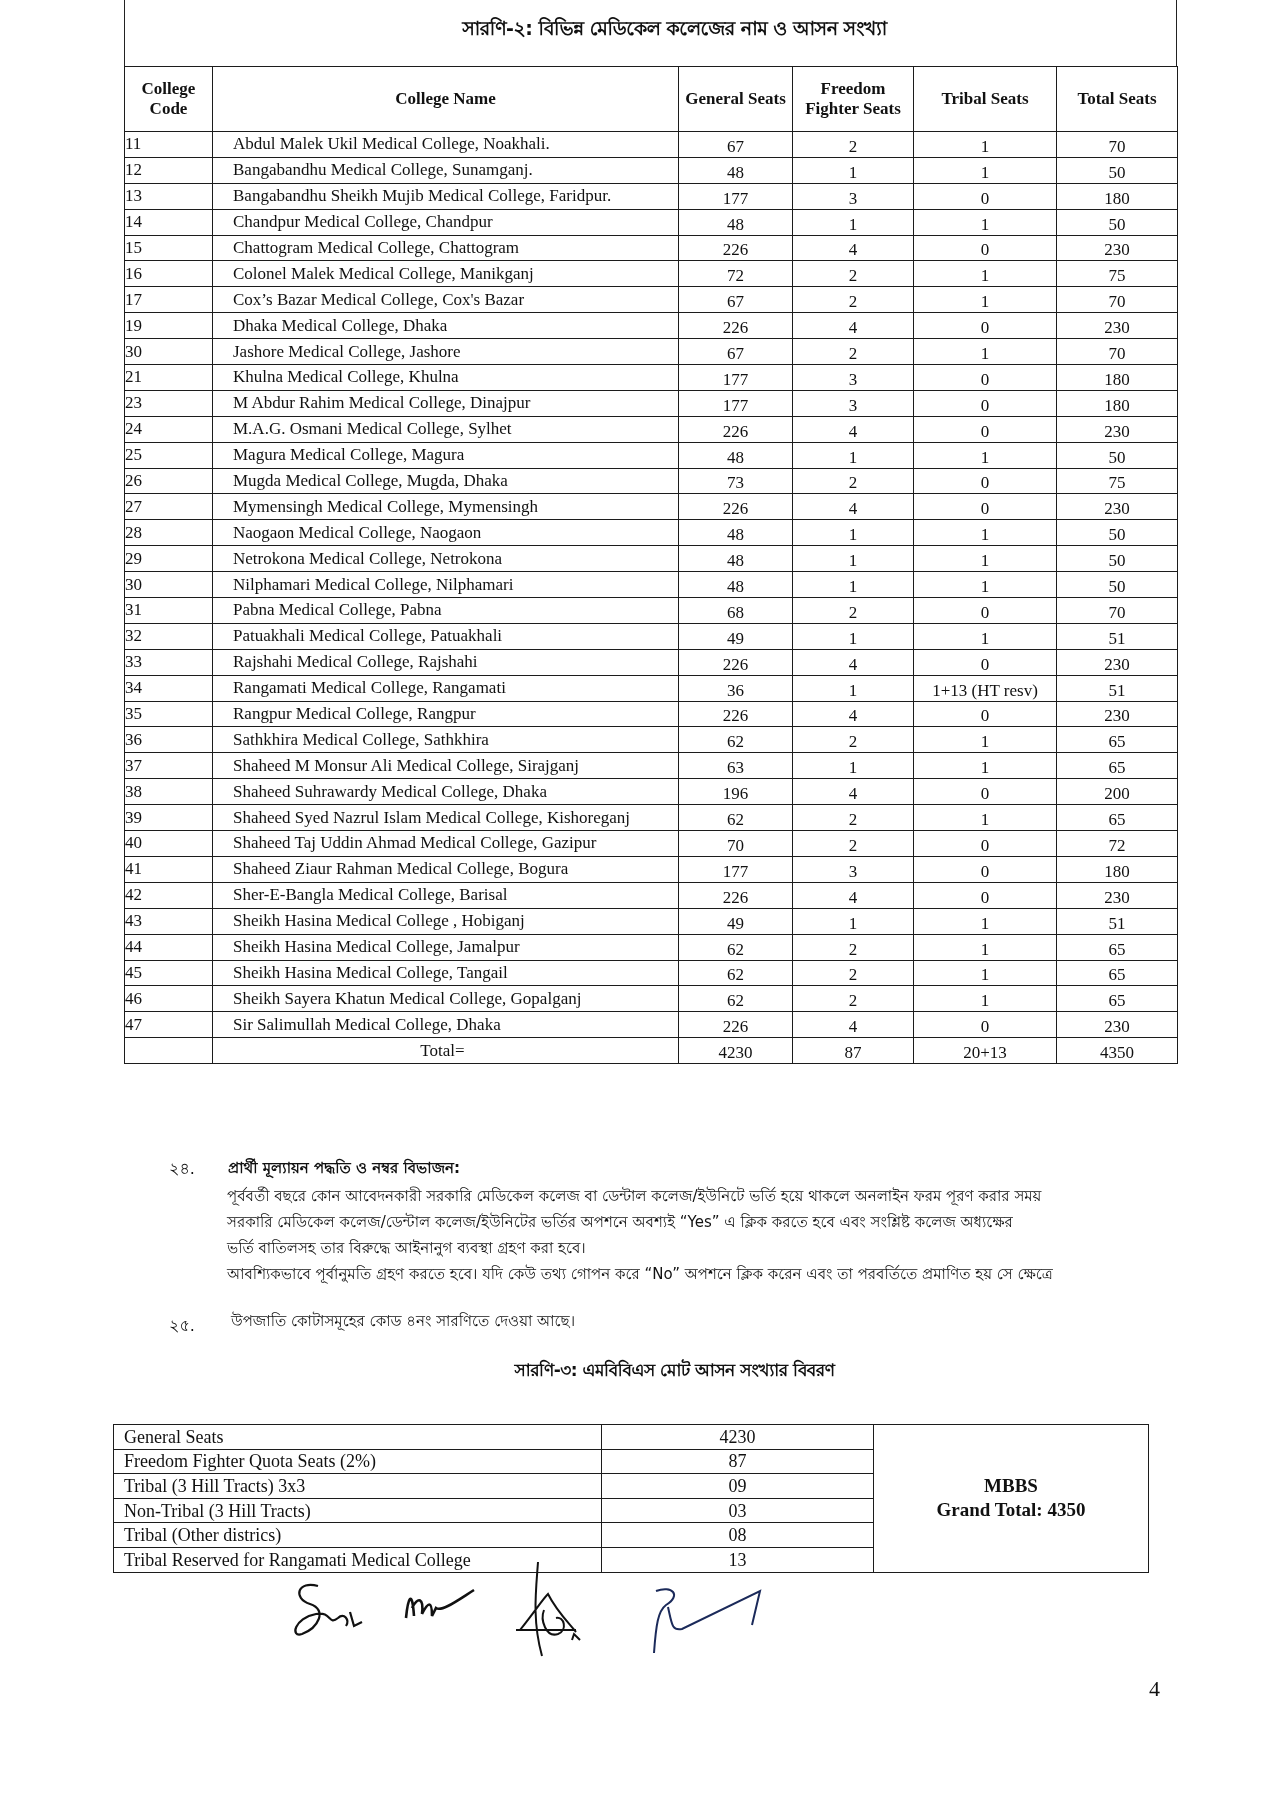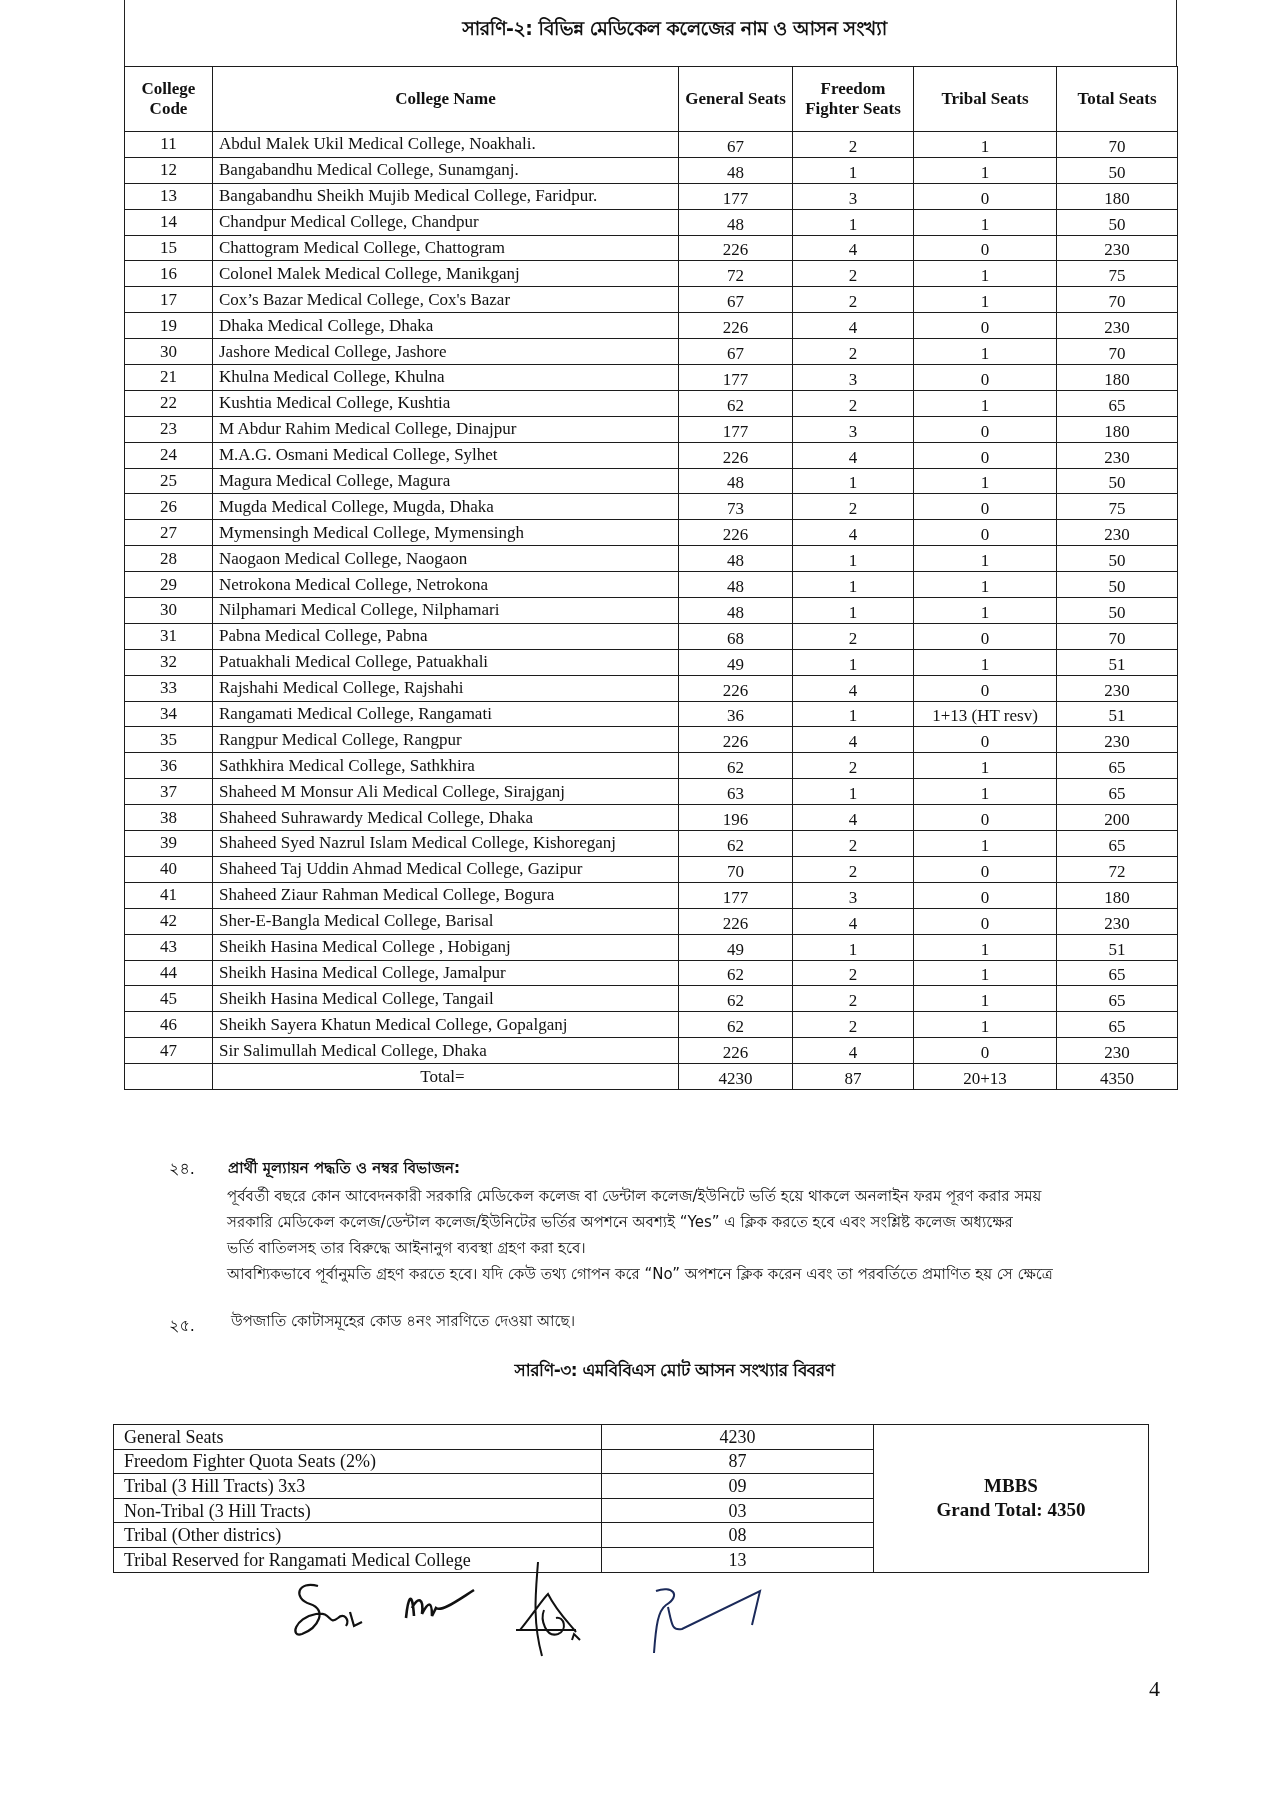--- a/index.html
+++ b/index.html
@@ -9,22 +9,22 @@
 
   
   #t1-frame { left: 124px; top: 0px; width: 1053px; height: 66px;
               border-left: 1.5px solid #222; border-right: 1.5px solid #222; box-sizing: border-box; }
   #t1-title { left: 124px; top: 14px; width: 1053px; text-align: center;
               font-family: "DejaVu Sans", sans-serif; font-weight: bold; font-size: 19px; letter-spacing: -0.5px; }
   table.t1 { position: absolute; left: 124px; top: 66px; width: 1053px; border-collapse: collapse; table-layout: fixed; }
   table.t1 th, table.t1 td { border: 1.3px solid #1c1c1c; padding: 0; }
   table.t1 th { height: 64px; font-weight: bold; font-size: 17px; line-height: 20px; text-align: center; vertical-align: middle; }
   table.t1 td { height: 23.9px; font-size: 17px; line-height: 18px; }
-  table.t1 td.code { text-align: center; }
-  table.t1 td.name { padding-left: 6px; white-space: nowrap; overflow: hidden; }
+  table.t1 td.code { }
+  table.t1 td.name { padding-left: 20px; white-space: nowrap; overflow: hidden; }
   table.t1 td.num { text-align: center; vertical-align: bottom; padding-bottom: 1px; }
   table.t1 td.total-label { text-align: center; padding-right: 6px; }
 
   
   .item-num { font-family: "DejaVu Sans", sans-serif; font-size: 16px; }
   .item-head { font-family: "DejaVu Sans", sans-serif; font-weight: bold; font-size: 15px; }
   .para { font-family: "DejaVu Sans", sans-serif; font-size: 15px; line-height: 26px; text-align: justify; }
 
   
   #t2-title { left: 124px; top: 1357px; width: 1053px; text-align: center;
@@ -137,28 +137,20 @@
       <td class="num">1</td>
       <td class="num">70</td>
     </tr>
       <tr style="">
       <td class="code">21</td>
       <td class="name">Khulna Medical College, Khulna</td>
       <td class="num">177</td>
       <td class="num">3</td>
       <td class="num">0</td>
       <td class="num">180</td>
-    </tr>
-      <tr style="">
-      <td class="code">22</td>
-      <td class="name">Kushtia Medical College, Kushtia</td>
-      <td class="num">62</td>
-      <td class="num">2</td>
-      <td class="num">1</td>
-      <td class="num">65</td>
     </tr>
       <tr style="">
       <td class="code">23</td>
       <td class="name">M Abdur Rahim Medical College, Dinajpur</td>
       <td class="num">177</td>
       <td class="num">3</td>
       <td class="num">0</td>
       <td class="num">180</td>
     </tr>
       <tr style="">

